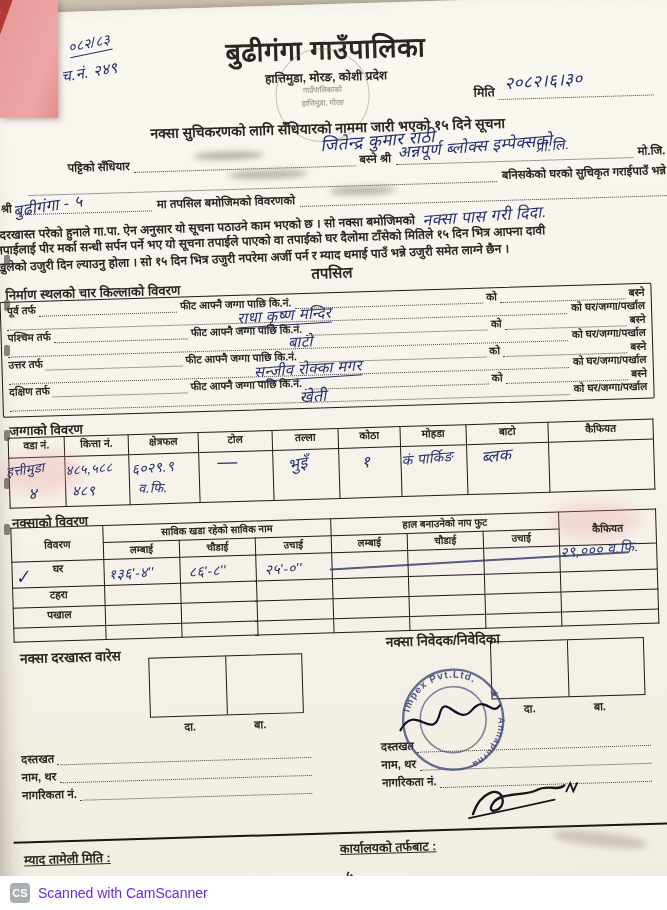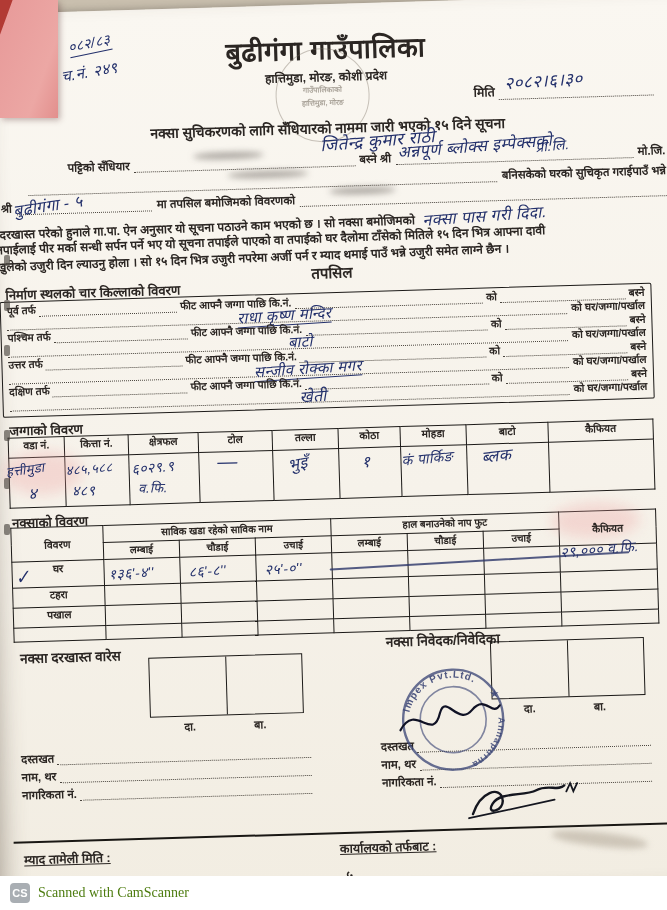--- a/index.html
+++ b/index.html
@@ -24,21 +24,21 @@
   .blob{position:absolute;background:rgba(235,160,160,.32);filter:blur(7px);border-radius:50%;}
   table{border-collapse:collapse;table-layout:fixed;width:100%;}
   td,th{border:1.4px solid #1c1a18;padding:0 2px;position:relative;
     font-size:10.5px;font-weight:bold;color:#2b2623;text-align:center;vertical-align:top;}
   .edge-mark{position:absolute;left:4px;width:6px;height:11px;background:#4d4842;opacity:.65;z-index:7;border-radius:2px;}
   
   #cam-footer{position:absolute;left:0;bottom:0;width:667px;height:34px;background:#ffffff;z-index:9;
     display:flex;align-items:center;}
   #cs-badge{width:20px;height:20px;margin-left:10px;border-radius:4px;background:#a9aeb3;color:#fff;
     font-size:11px;font-weight:bold;display:flex;align-items:center;justify-content:center;}
-  #cs-text{margin-left:8px;color:#4d7c0f;font-size:14px;font-family:Liberation Serif, serif;}
+  #cs-text{margin-left:8px;color:#6d28d9;font-size:14px;}
   .seal{border-radius:50%;border:1.6px solid rgba(115,105,92,.38);color:rgba(110,100,88,.55);
     text-align:center;font-size:7.5px;font-weight:bold;display:flex;flex-direction:column;justify-content:center;gap:3px;}
   .underline{text-decoration:underline;}
 </style>
 </head>
 <body>
 
 <div id="stage">
 
   <div id="pink-corner"></div>

